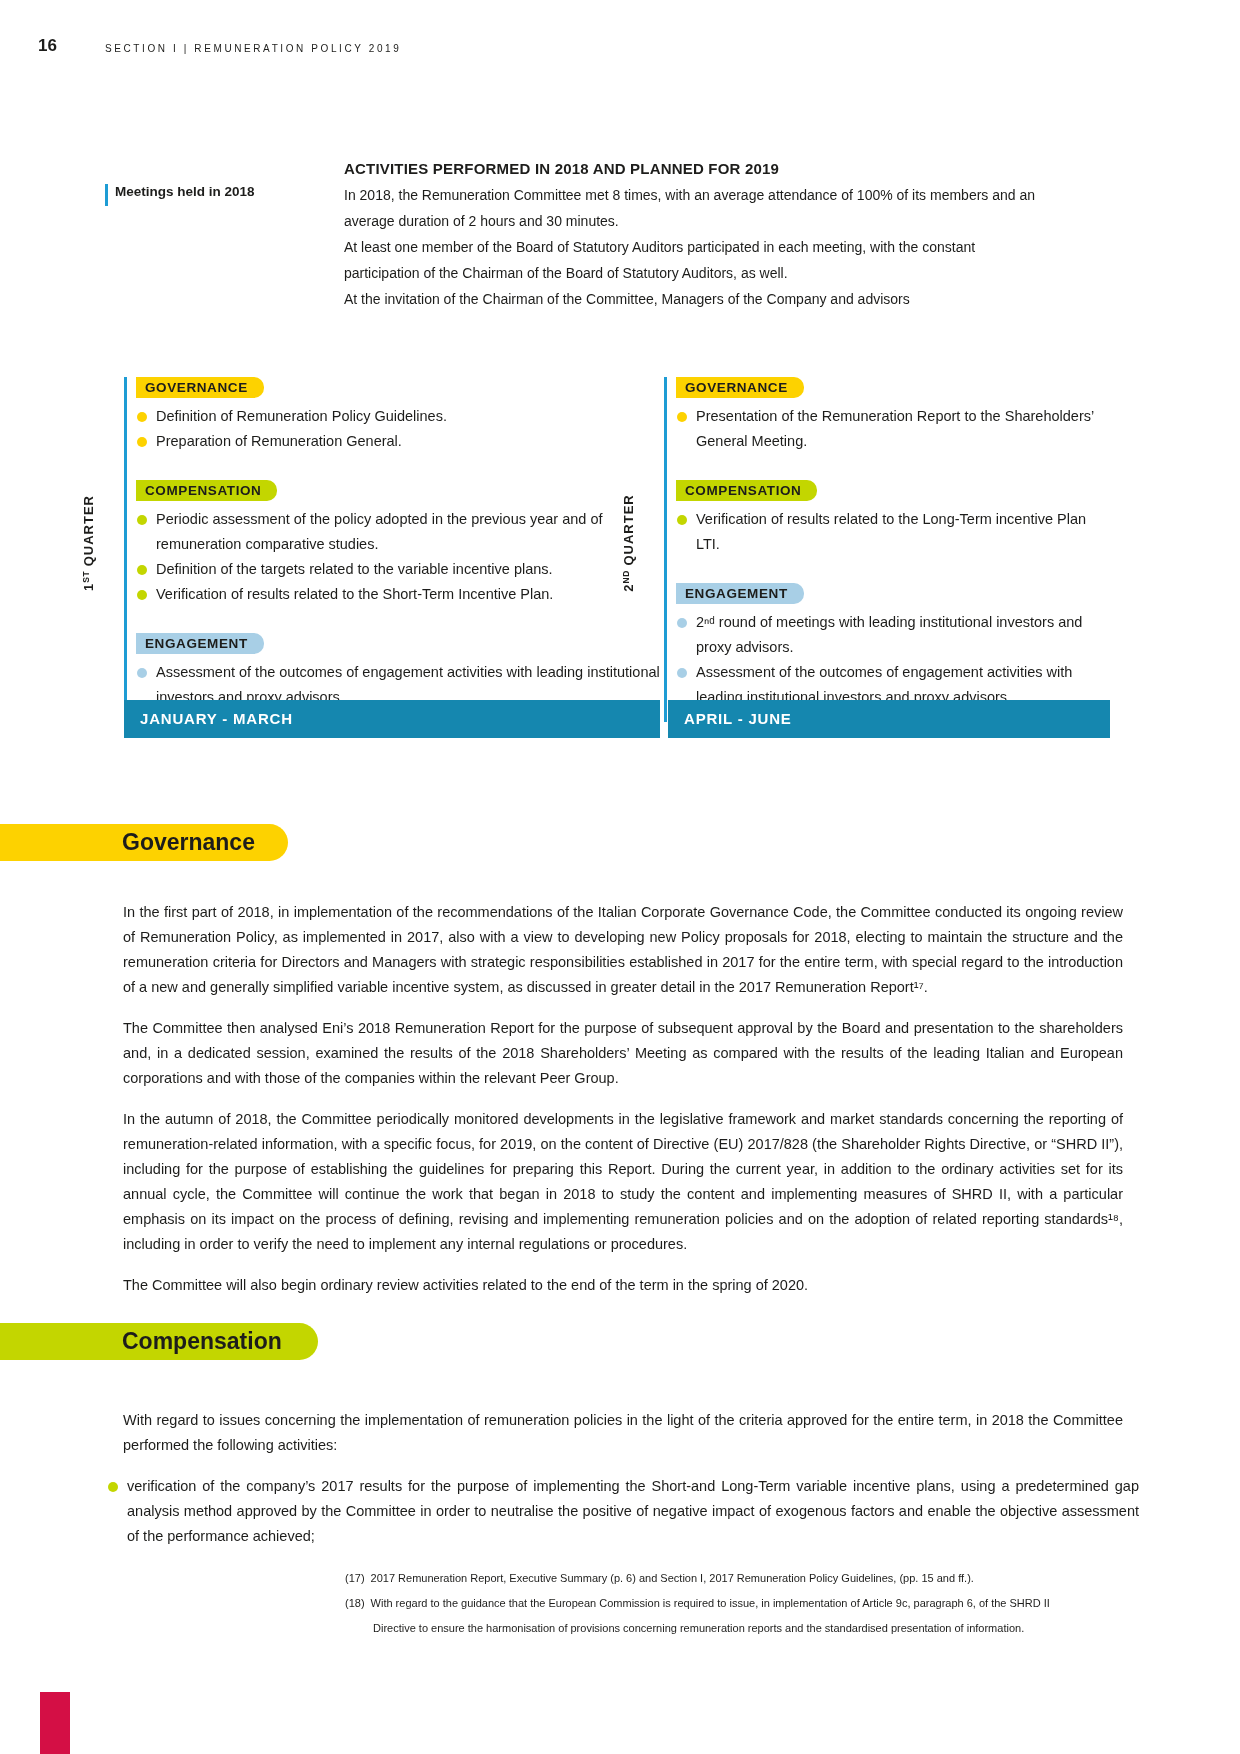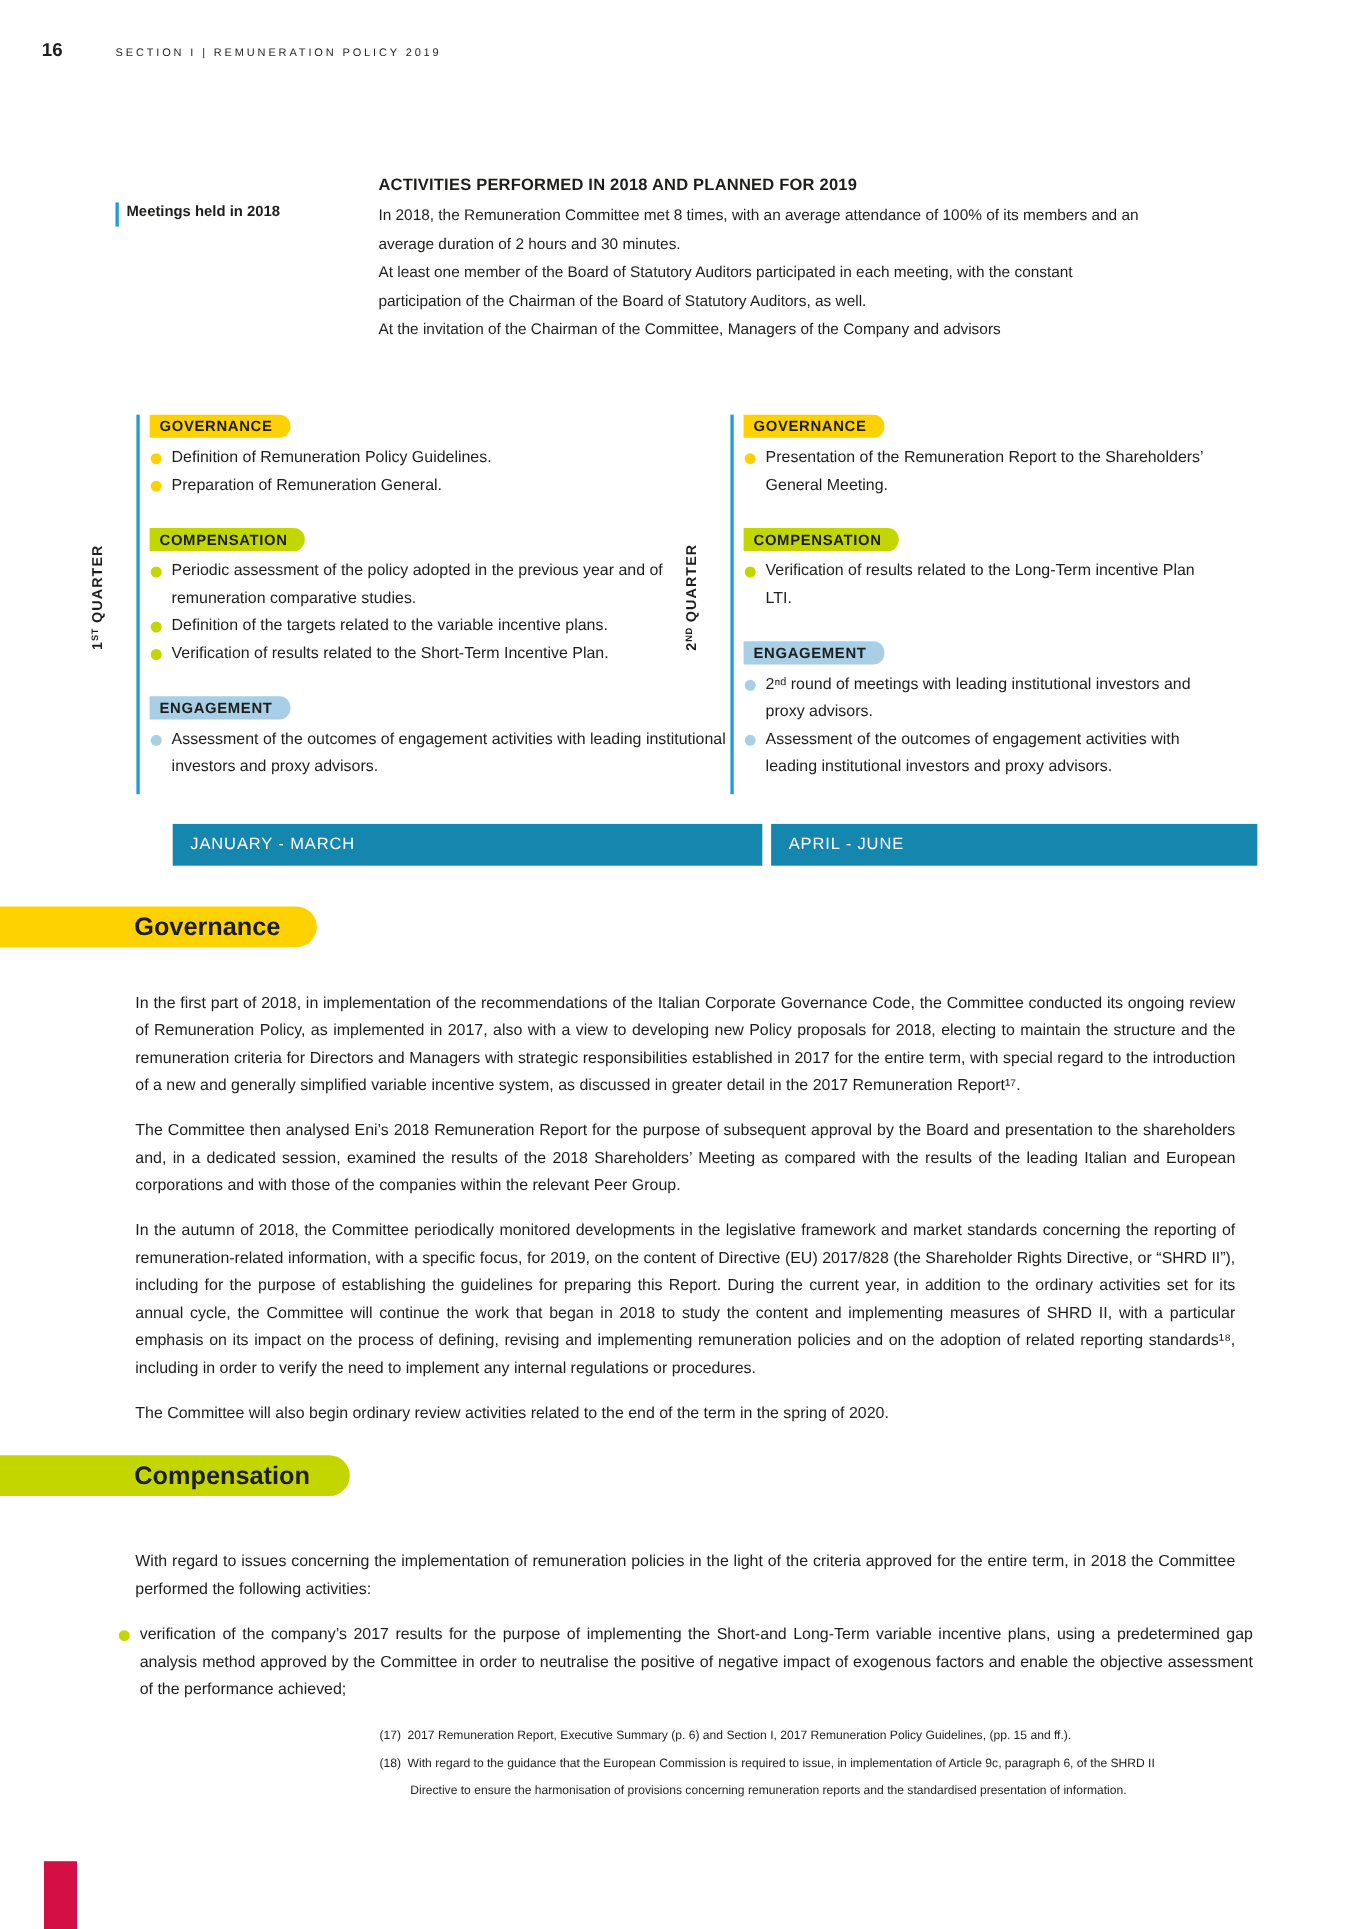--- a/index.html
+++ b/index.html
@@ -42,23 +42,23 @@
   .g .badge{background:var(--yellow);}
   .c .badge{background:var(--green);}
   .e .badge{background:var(--lblue);}
   ul.items{list-style:none;margin:0;padding:0;}
   .items li{display:flex;font-size:14.5px;line-height:25px;}
   .dot{flex:0 0 10px;width:10px;height:10px;border-radius:50%;margin:8px 9px 0 1px;}
   .g .dot{background:var(--yellow);}
   .c .dot{background:var(--green);}
   .e .dot{background:var(--lblue);}
   .monthbar{
-    position:absolute;top:749px;height:38px;background:var(--teal);color:#fff;
-    font-weight:normal;font-size:15px;letter-spacing:0.8px;line-height:38px;
-    padding-left:16px;box-sizing:border-box;margin-left:33px;
+    position:absolute;top:700px;height:38px;background:var(--teal);color:#fff;
+    font-weight:bold;font-size:15px;letter-spacing:0.8px;line-height:38px;
+    padding-left:16px;box-sizing:border-box;
   }
   
   .band{position:absolute;left:0;height:37px;border-radius:0 19px 19px 0;box-sizing:border-box;}
   .band-title{font-size:23px;font-weight:bold;line-height:36px;}
   #gov-band{top:824px;width:288px;background:var(--yellow);padding-left:122px;}
   #comp-band{top:1323px;width:318px;background:var(--green);padding-left:122px;}
   
   .bodytext{position:absolute;left:107px;width:1032px;font-size:14.5px;line-height:25px;text-align:justify;}
   .bodytext p{margin:16px;}
   #gov-text{top:884px;}

